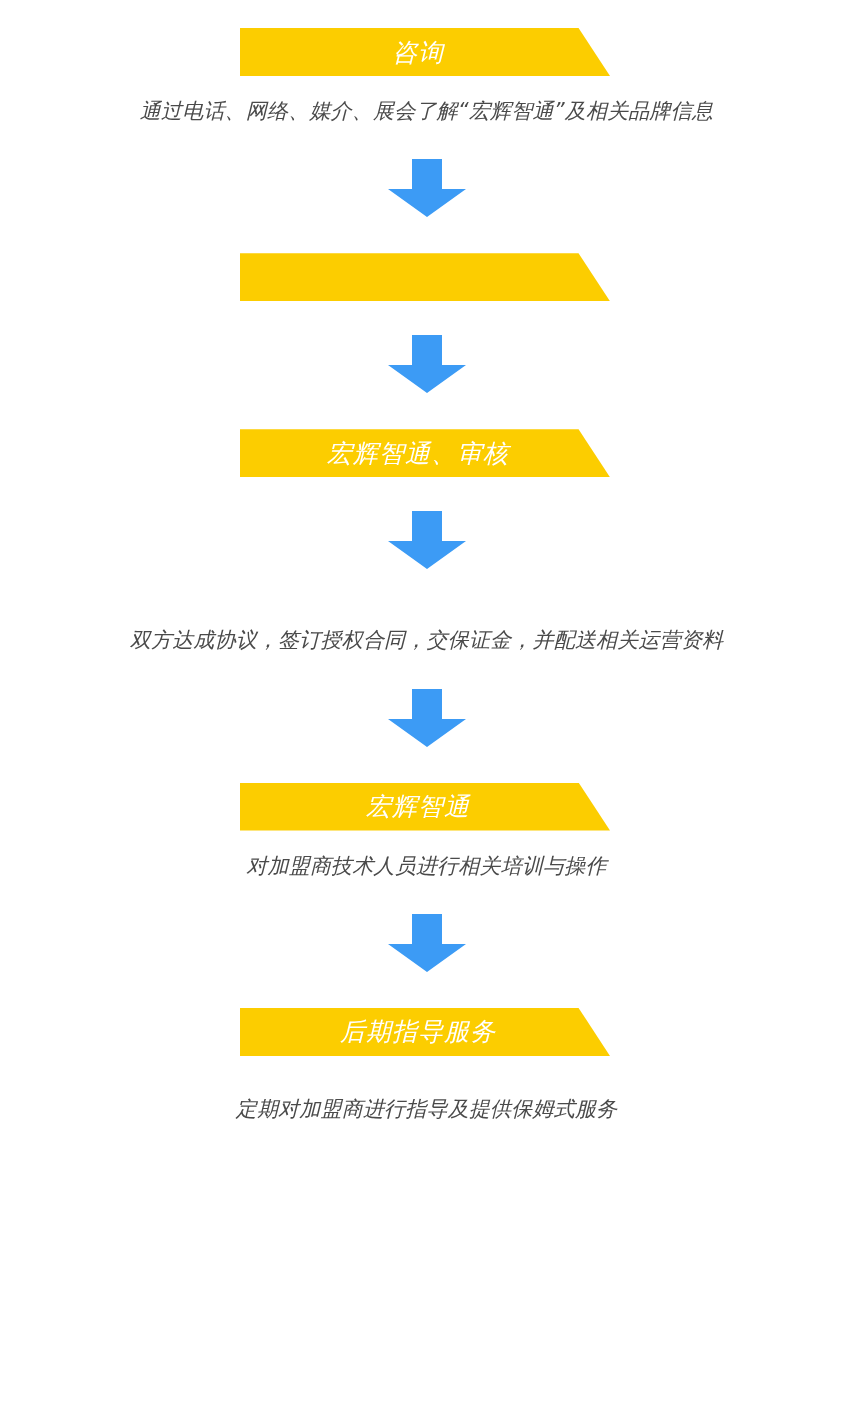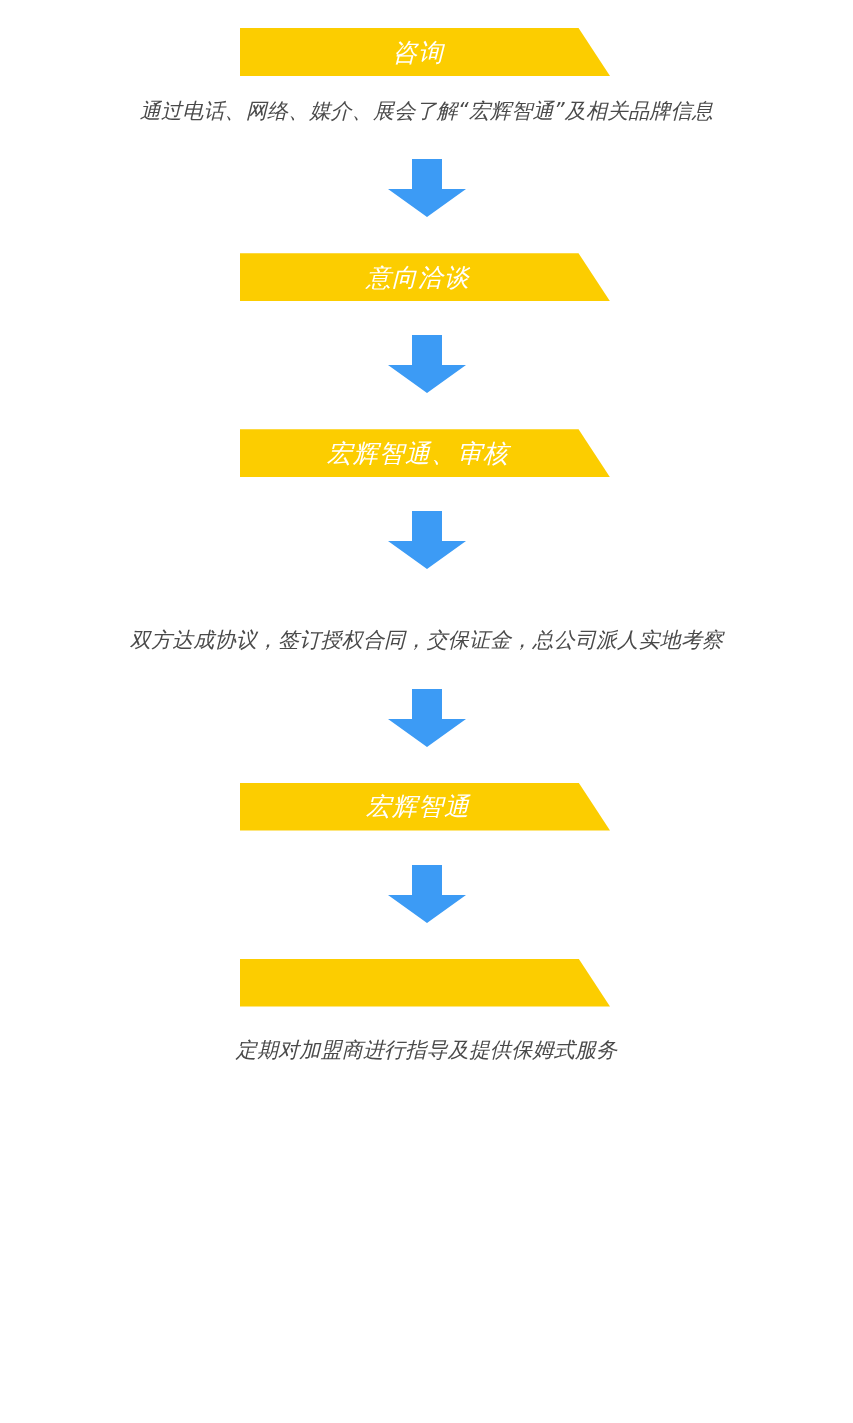--- a/index.html
+++ b/index.html
@@ -84,21 +84,21 @@
     width: 78px;
     height: 58px;
     margin-top: 34px;
     margin-bottom: 36px;
     display: block;
   }
 
   .arrow svg { display: block; width: 78px; height: 58px; }
 
   
-  .step:last-child .desc { margin-top: 30px; }
+  .step:last-child .desc { margin-top: 40px; }
 </style>
 </head>
 <body>
 
 <div class="flow">
 
   <div class="step">
     <div class="banner-wrap">
       <div class="banner"></div>
       <div class="banner-label">咨询</div>
@@ -108,21 +108,20 @@
 
   <div class="arrow">
     <svg viewBox="0 0 78 58" xmlns="http://www.w3.org/2000/svg" aria-hidden="true">
       <path d="M24 0 H54 V30 H78 L39 58 L0 30 H24 Z" fill="#3c9bf5"></path>
     </svg>
   </div>
 
   <div class="step">
     <div class="banner-wrap">
       <div class="banner"></div>
-      <div class="banner-label">意向洽谈</div>
     </div>
   </div>
 
   <div class="arrow">
     <svg viewBox="0 0 78 58" xmlns="http://www.w3.org/2000/svg" aria-hidden="true">
       <path d="M24 0 H54 V30 H78 L39 58 L0 30 H24 Z" fill="#3c9bf5"></path>
     </svg>
   </div>
 
   <div class="step">
@@ -132,42 +131,44 @@
     </div>
   </div>
 
   <div class="arrow">
     <svg viewBox="0 0 78 58" xmlns="http://www.w3.org/2000/svg" aria-hidden="true">
       <path d="M24 0 H54 V30 H78 L39 58 L0 30 H24 Z" fill="#3c9bf5"></path>
     </svg>
   </div>
 
   <div class="step">
-    <div class="desc">双方达成协议，签订授权合同，交保证金，总公司派人实地考察</div>
+    <div class="desc">双方达成协议，签订授权合同，交保证金，并配送相关运营资料</div>
   </div>
 
   <div class="arrow">
     <svg viewBox="0 0 78 58" xmlns="http://www.w3.org/2000/svg" aria-hidden="true">
       <path d="M24 0 H54 V30 H78 L39 58 L0 30 H24 Z" fill="#3c9bf5"></path>
     </svg>
   </div>
 
   <div class="step">
     <div class="banner-wrap">
       <div class="banner"></div>
       <div class="banner-label">宏辉智通</div>
     </div>
+    <div class="desc">对加盟商技术人员进行相关培训与操作</div>
   </div>
 
   <div class="arrow">
     <svg viewBox="0 0 78 58" xmlns="http://www.w3.org/2000/svg" aria-hidden="true">
       <path d="M24 0 H54 V30 H78 L39 58 L0 30 H24 Z" fill="#3c9bf5"></path>
     </svg>
   </div>
 
   <div class="step">
     <div class="banner-wrap">
       <div class="banner"></div>
+      <div class="banner-label">后期指导服务</div>
     </div>
     <div class="desc">定期对加盟商进行指导及提供保姆式服务</div>
   </div>
 
 </div>
 
 </body></html>

